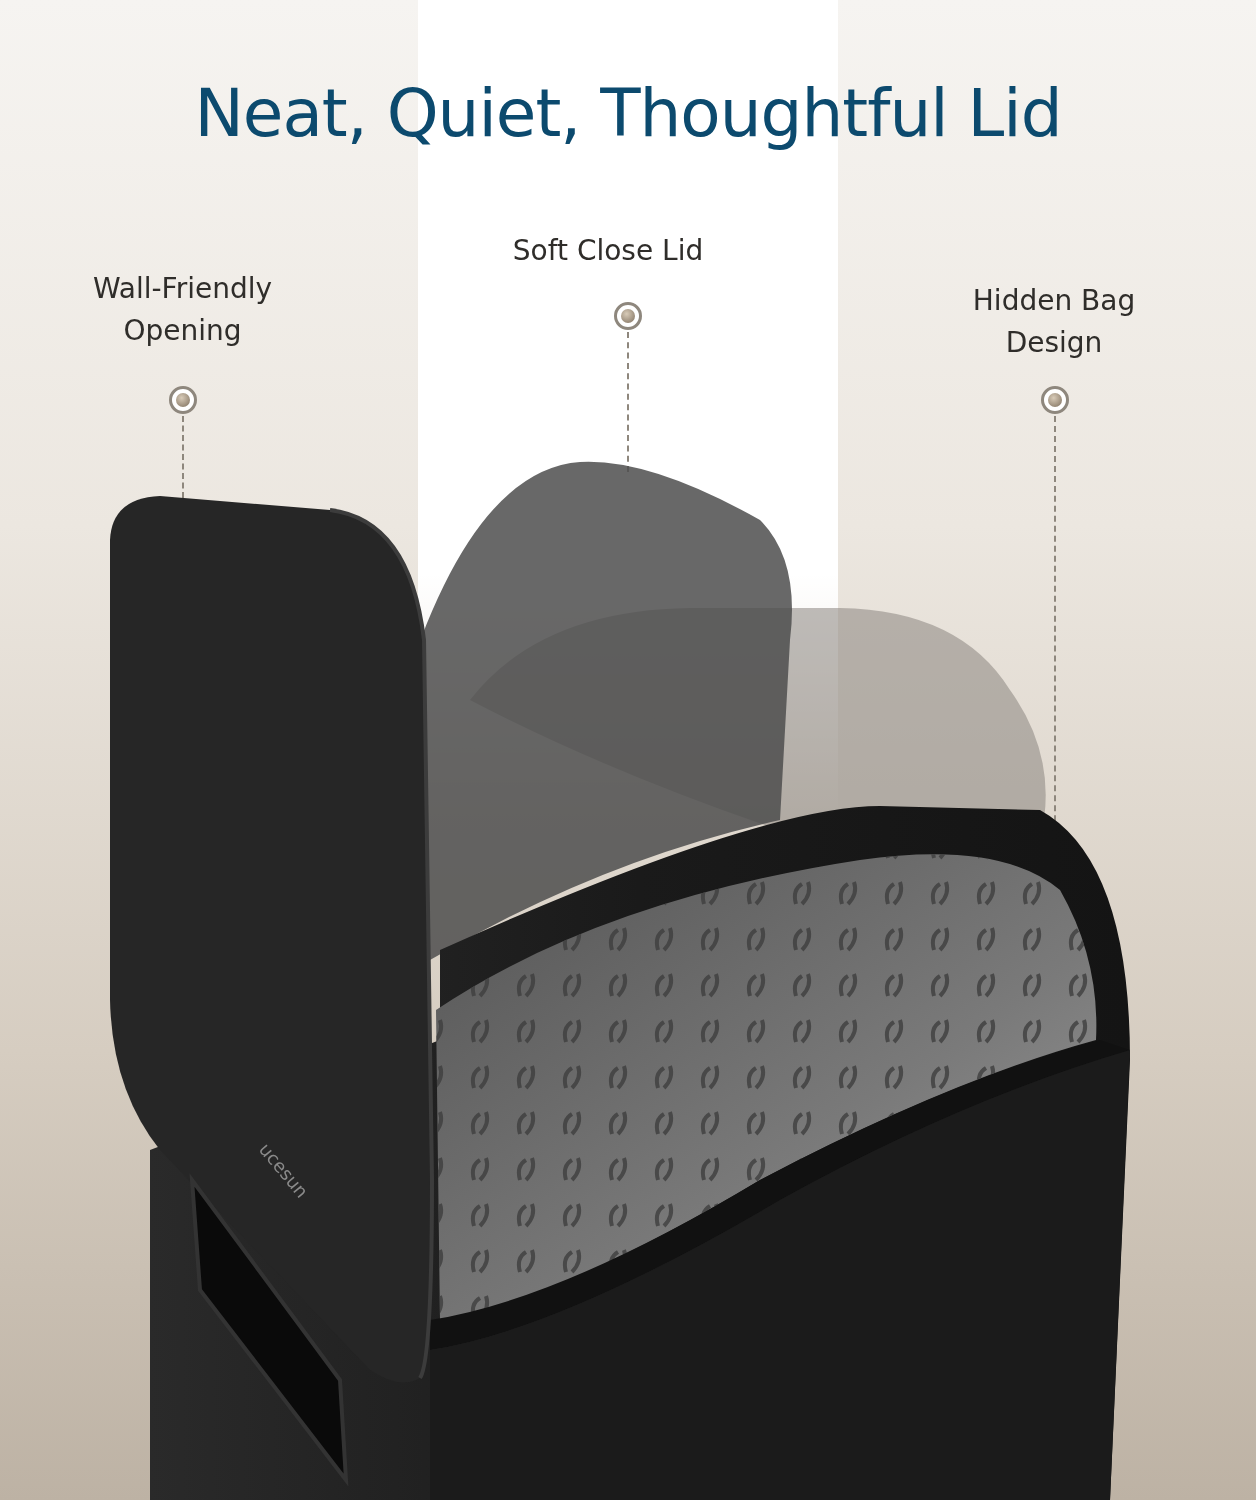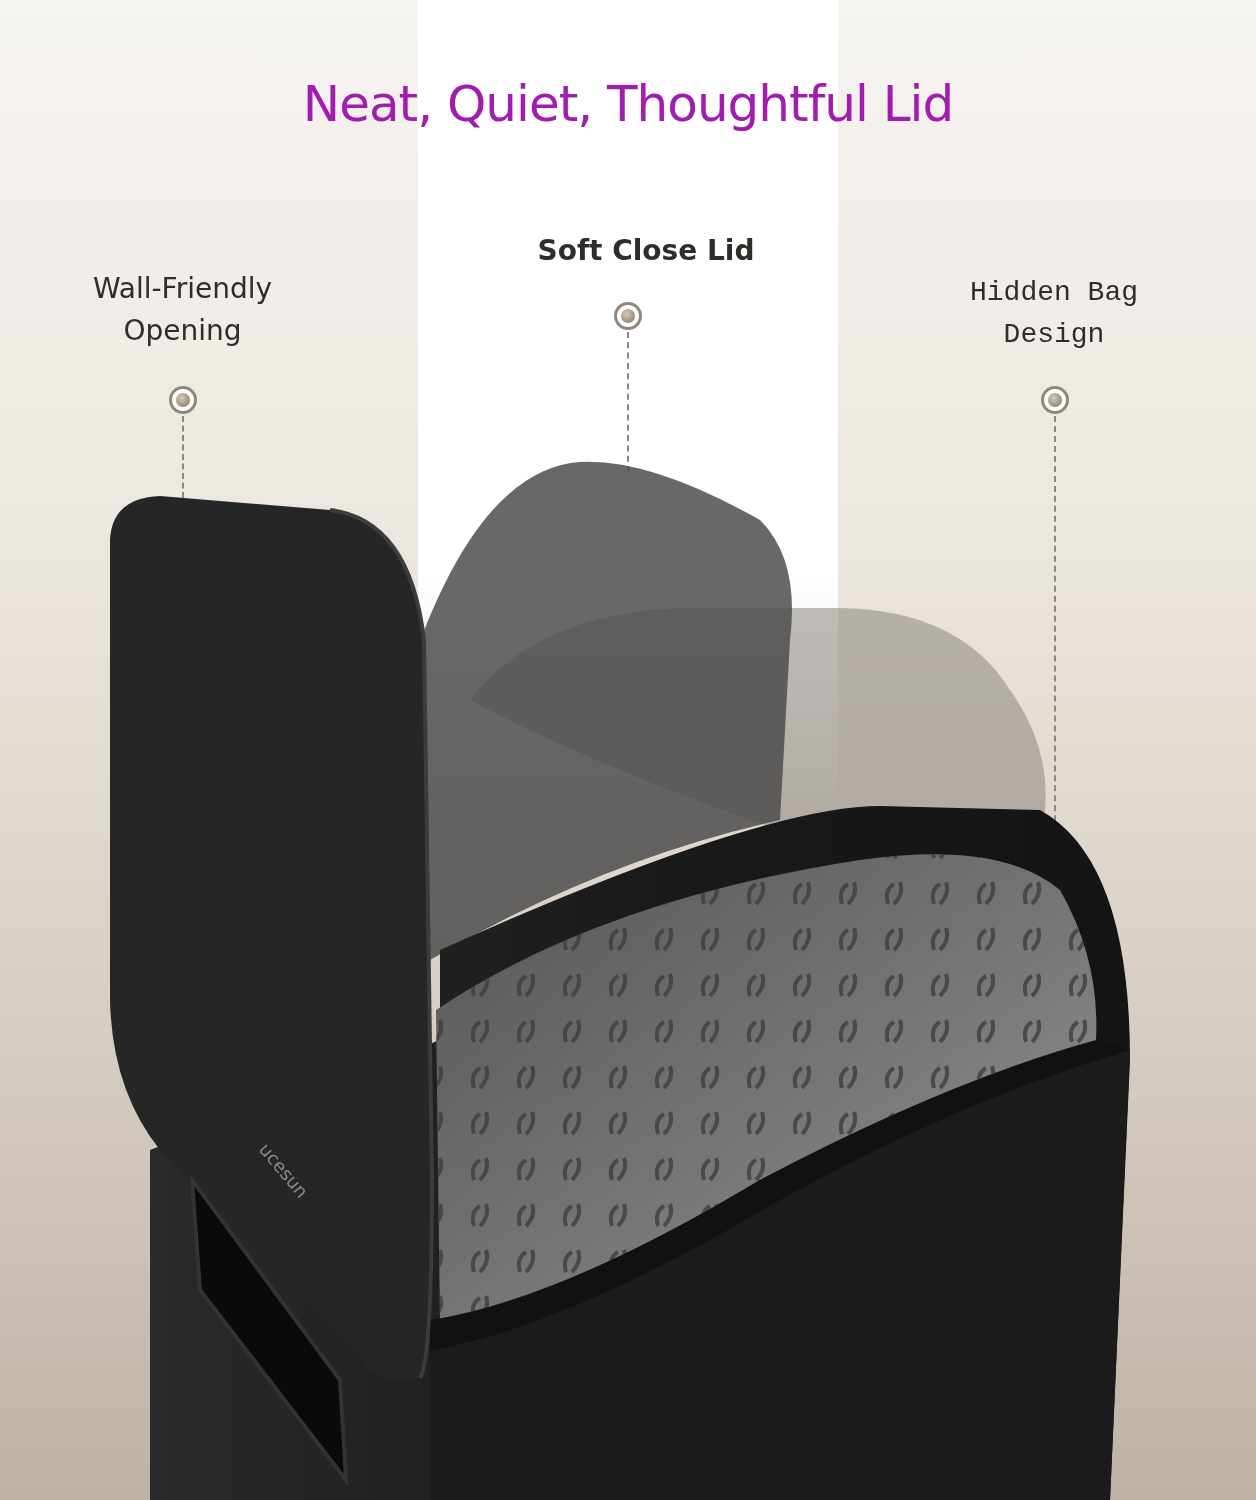--- a/index.html
+++ b/index.html
@@ -2,21 +2,21 @@
 <html><head>
 <meta charset="utf-8">
 <style>
   html,body{margin:0;padding:0;}
   body{width:1256px;height:1500px;position:relative;overflow:hidden;
     background:linear-gradient(180deg,#f6f4f1 0%,#ece7e0 35%,#d6cdc1 70%,#bdb2a4 100%);
     font-family:"DejaVu Sans","Liberation Sans",sans-serif;}
   .center-band{position:absolute;left:418px;top:0;width:420px;height:820px;
     background:linear-gradient(180deg,#ffffff 0%,#ffffff 70%,rgba(255,255,255,0) 100%);}
   .title{position:absolute;left:0;top:22px;width:1256px;text-align:center;
-    font-size:50px;font-weight:500;color:#a21caf;letter-spacing:-1px;line-height:96px;}
+    font-size:66px;font-weight:500;color:#0c4a6e;letter-spacing:-1px;line-height:96px;}
   .callout{position:absolute;text-align:center;color:#2f2d2a;font-size:28px;line-height:42px;}
   .callout .lbl{white-space:pre-line;display:block;}
   .marker{position:absolute;width:28px;height:28px;border-radius:50%;
     border:3px solid #8e877d;background:#fff;box-sizing:border-box;}
   .marker::after{content:"";position:absolute;left:4px;top:4px;width:14px;height:14px;border-radius:50%;
     background:radial-gradient(circle at 40% 35%,#d8cbb8,#7d6e5c);}
   .dash{position:absolute;width:0;border-left:2px dashed #8e877d;}
   svg.product{position:absolute;left:0;top:0;}
 </style>
 </head>
@@ -26,27 +26,27 @@
 
 <h1 class="title">Neat, Quiet, Thoughtful Lid</h1>
 
 <div class="callout" style="left:60px;top:268px;width:245px;text-align:center;">
   <span class="lbl">Wall-Friendly
 Opening</span>
 </div>
 <div class="marker" style="left:169px;top:386px;"></div>
 <div class="dash" style="left:182px;top:416px;height:82px;"></div>
 
-<div class="callout" style="left:518px;top:230px;width:256px;font-weight:bold;">
+<div class="callout" style="left:480px;top:230px;width:256px;">
   <span class="lbl">Soft Close Lid</span>
 </div>
 <div class="marker" style="left:614px;top:302px;"></div>
 <div class="dash" style="left:627px;top:332px;height:140px;"></div>
 
-<div class="callout" style="left:940px;top:272px;width:228px;font-family:Liberation Mono, monospace;">
+<div class="callout" style="left:940px;top:280px;width:228px;">
   <span class="lbl">Hidden Bag
 Design</span>
 </div>
 <div class="marker" style="left:1041px;top:386px;"></div>
 <div class="dash" style="left:1054px;top:416px;height:565px;"></div>
 
 <svg class="product" width="1256" height="1500" viewBox="0 0 1256 1500">
   <defs>
     <linearGradient id="bodyG" x1="0" x2="1">
       <stop offset="0" stop-color="#2a2a2a"></stop>

